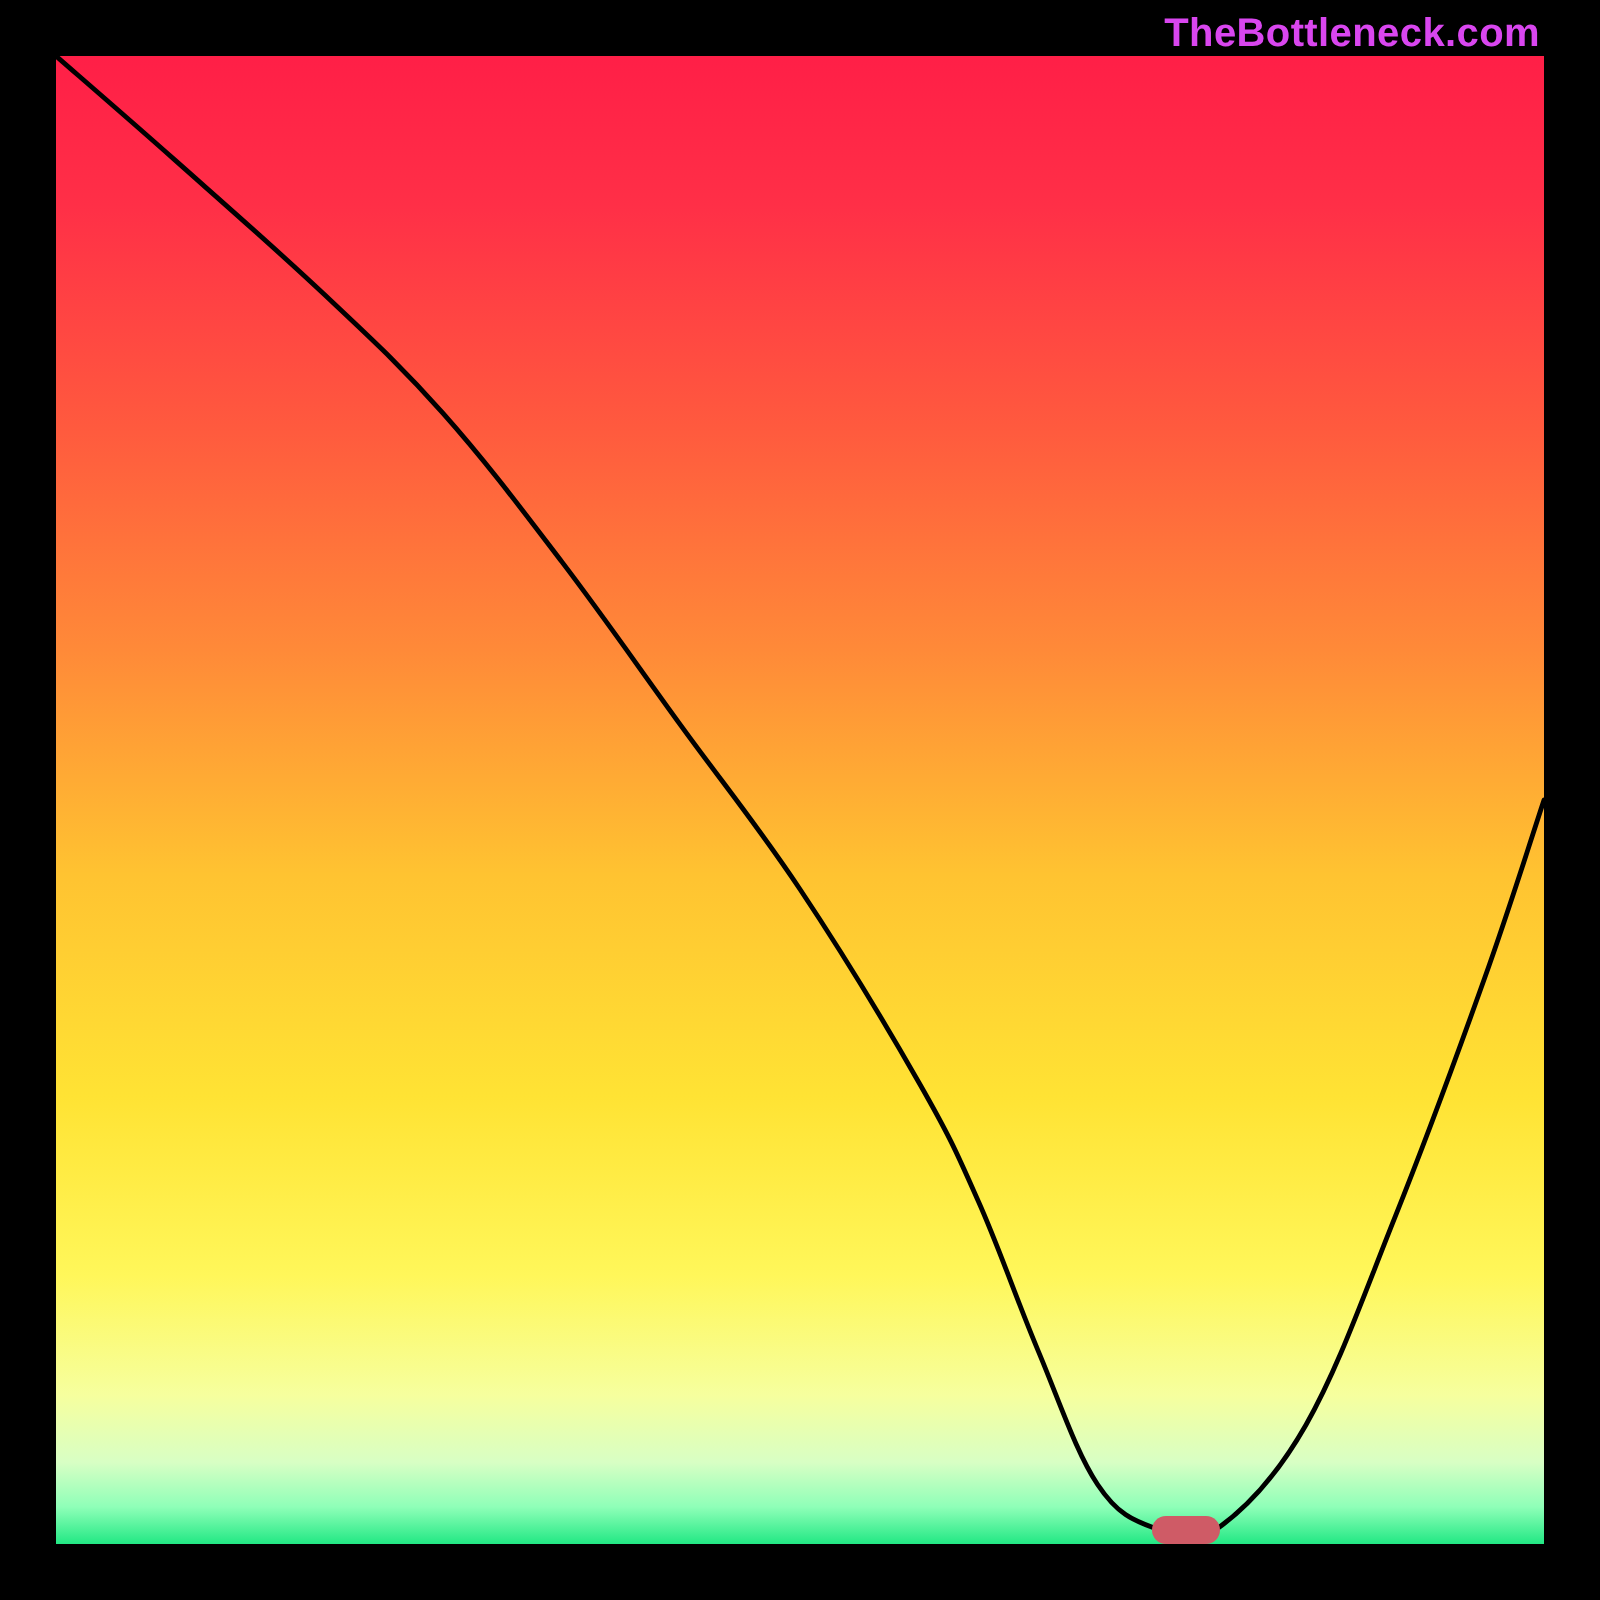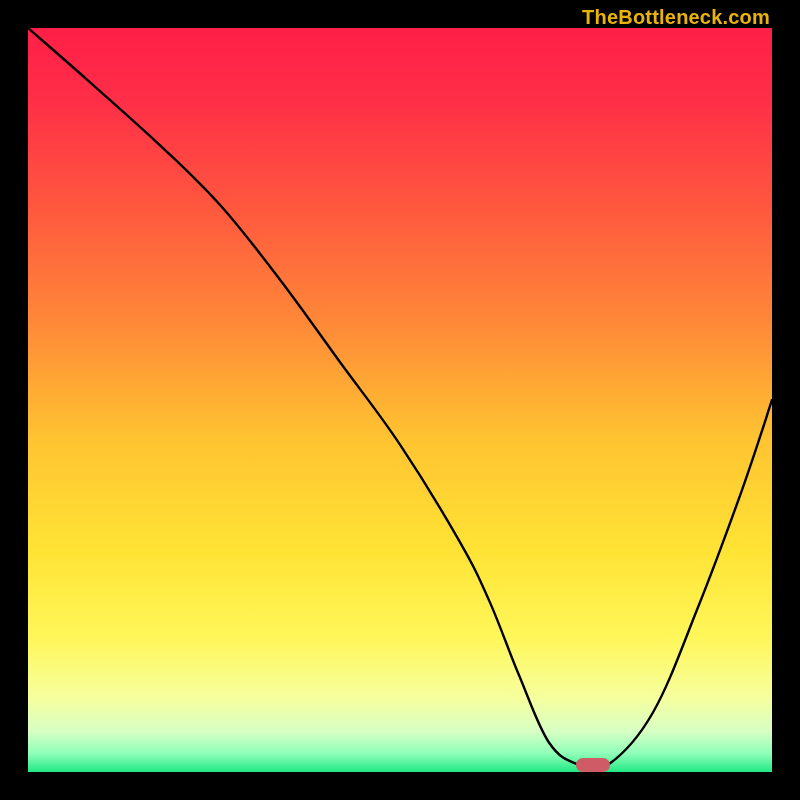--- a/index.html
+++ b/index.html
@@ -25,21 +25,21 @@
     width: 744px;
     height: 744px;
   }
   .watermark {
     position: absolute;
     top: 6px;
     right: 30px;
     font-family: Arial, Helvetica, sans-serif;
     font-size: 20px;
     font-weight: 600;
-    color: #eab308;
+    color: #d946ef;
     letter-spacing: 0.2px;
   }
   .curve {
     position: absolute;
     left: 0;
     top: 0;
     width: 744px;
     height: 744px;
     pointer-events: none;
   }

